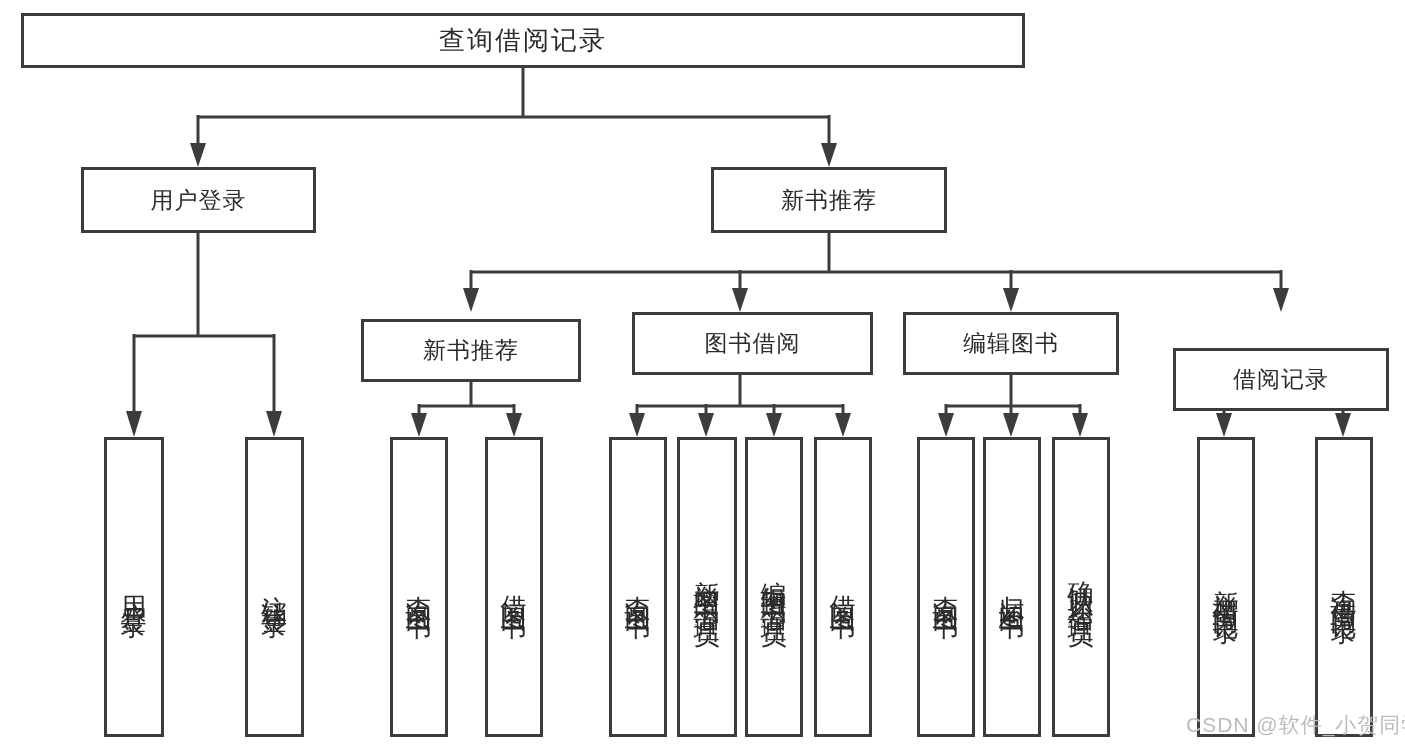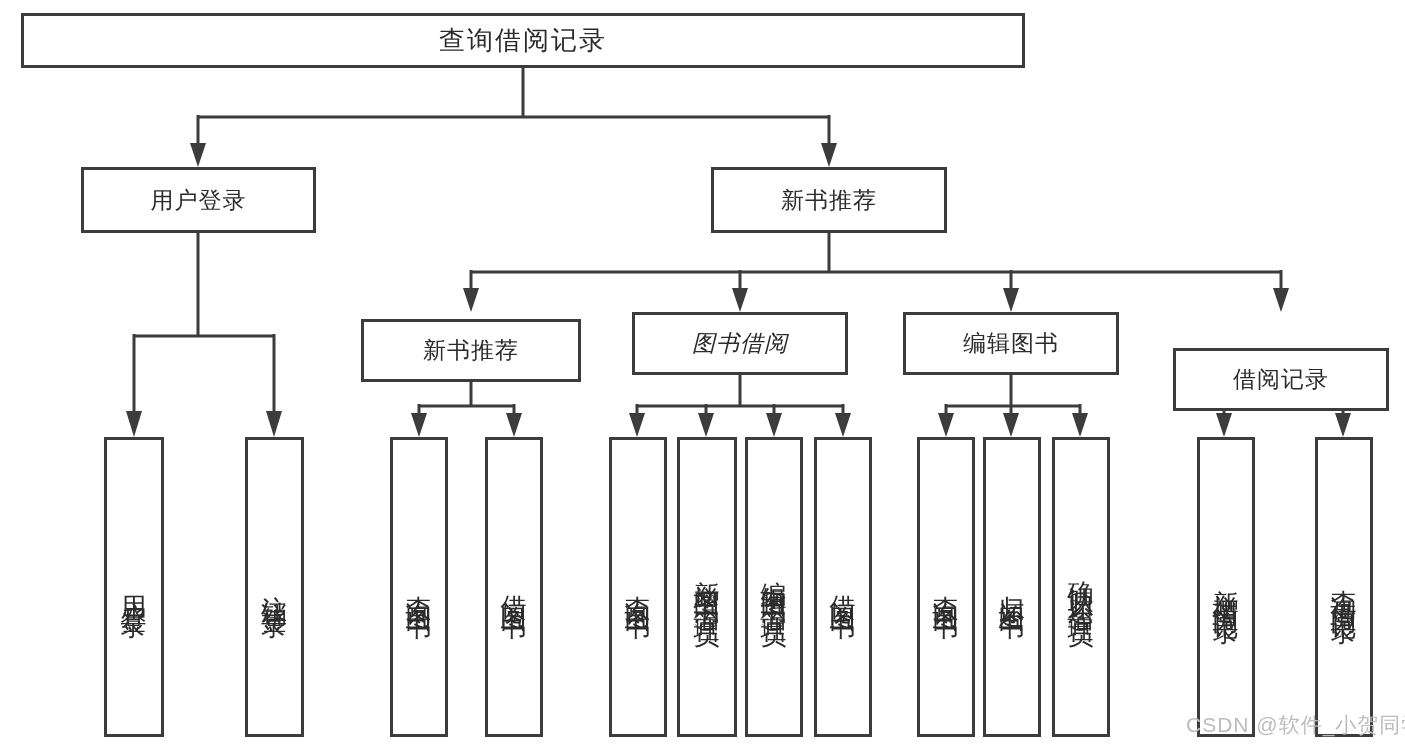--- a/index.html
+++ b/index.html
@@ -91,21 +91,21 @@
     <path class="head" d="M1224 437 l-8 -24 h16 z"></path>
     <path class="head" d="M1343 437 l-8 -24 h16 z"></path>
   </svg>
 
   <div class="node h-node root-node" style="left:21px;top:13px;width:1004px;height:55px;">查询借阅记录</div>
 
   <div class="node h-node" style="left:81px;top:167px;width:235px;height:66px;">用户登录</div>
   <div class="node h-node" style="left:711px;top:167px;width:236px;height:66px;">新书推荐</div>
 
   <div class="node h-node" style="left:361px;top:312px;width:220px;height:63px;margin-top:7px;">新书推荐</div>
-  <div class="node h-node" style="left:632px;top:312px;width:216px;height:63px;font-style:italic;">图书借阅</div>
+  <div class="node h-node" style="left:632px;top:312px;width:241px;height:63px;">图书借阅</div>
   <div class="node h-node" style="left:903px;top:312px;width:216px;height:63px;">编辑图书</div>
   <div class="node h-node" style="left:1173px;top:312px;width:216px;height:63px;margin-top:36px;">借阅记录</div>
 
   <div class="node v-node" style="left:104px;top:437px;width:60px;height:300px;">用户登录</div>
   <div class="node v-node" style="left:245px;top:437px;width:59px;height:300px;">注销登录</div>
 
   <div class="node v-node" style="left:390px;top:437px;width:58px;height:300px;">查询图书</div>
   <div class="node v-node" style="left:485px;top:437px;width:58px;height:300px;">借阅图书</div>
 
   <div class="node v-node" style="left:609px;top:437px;width:58px;height:300px;">查询图书</div>

